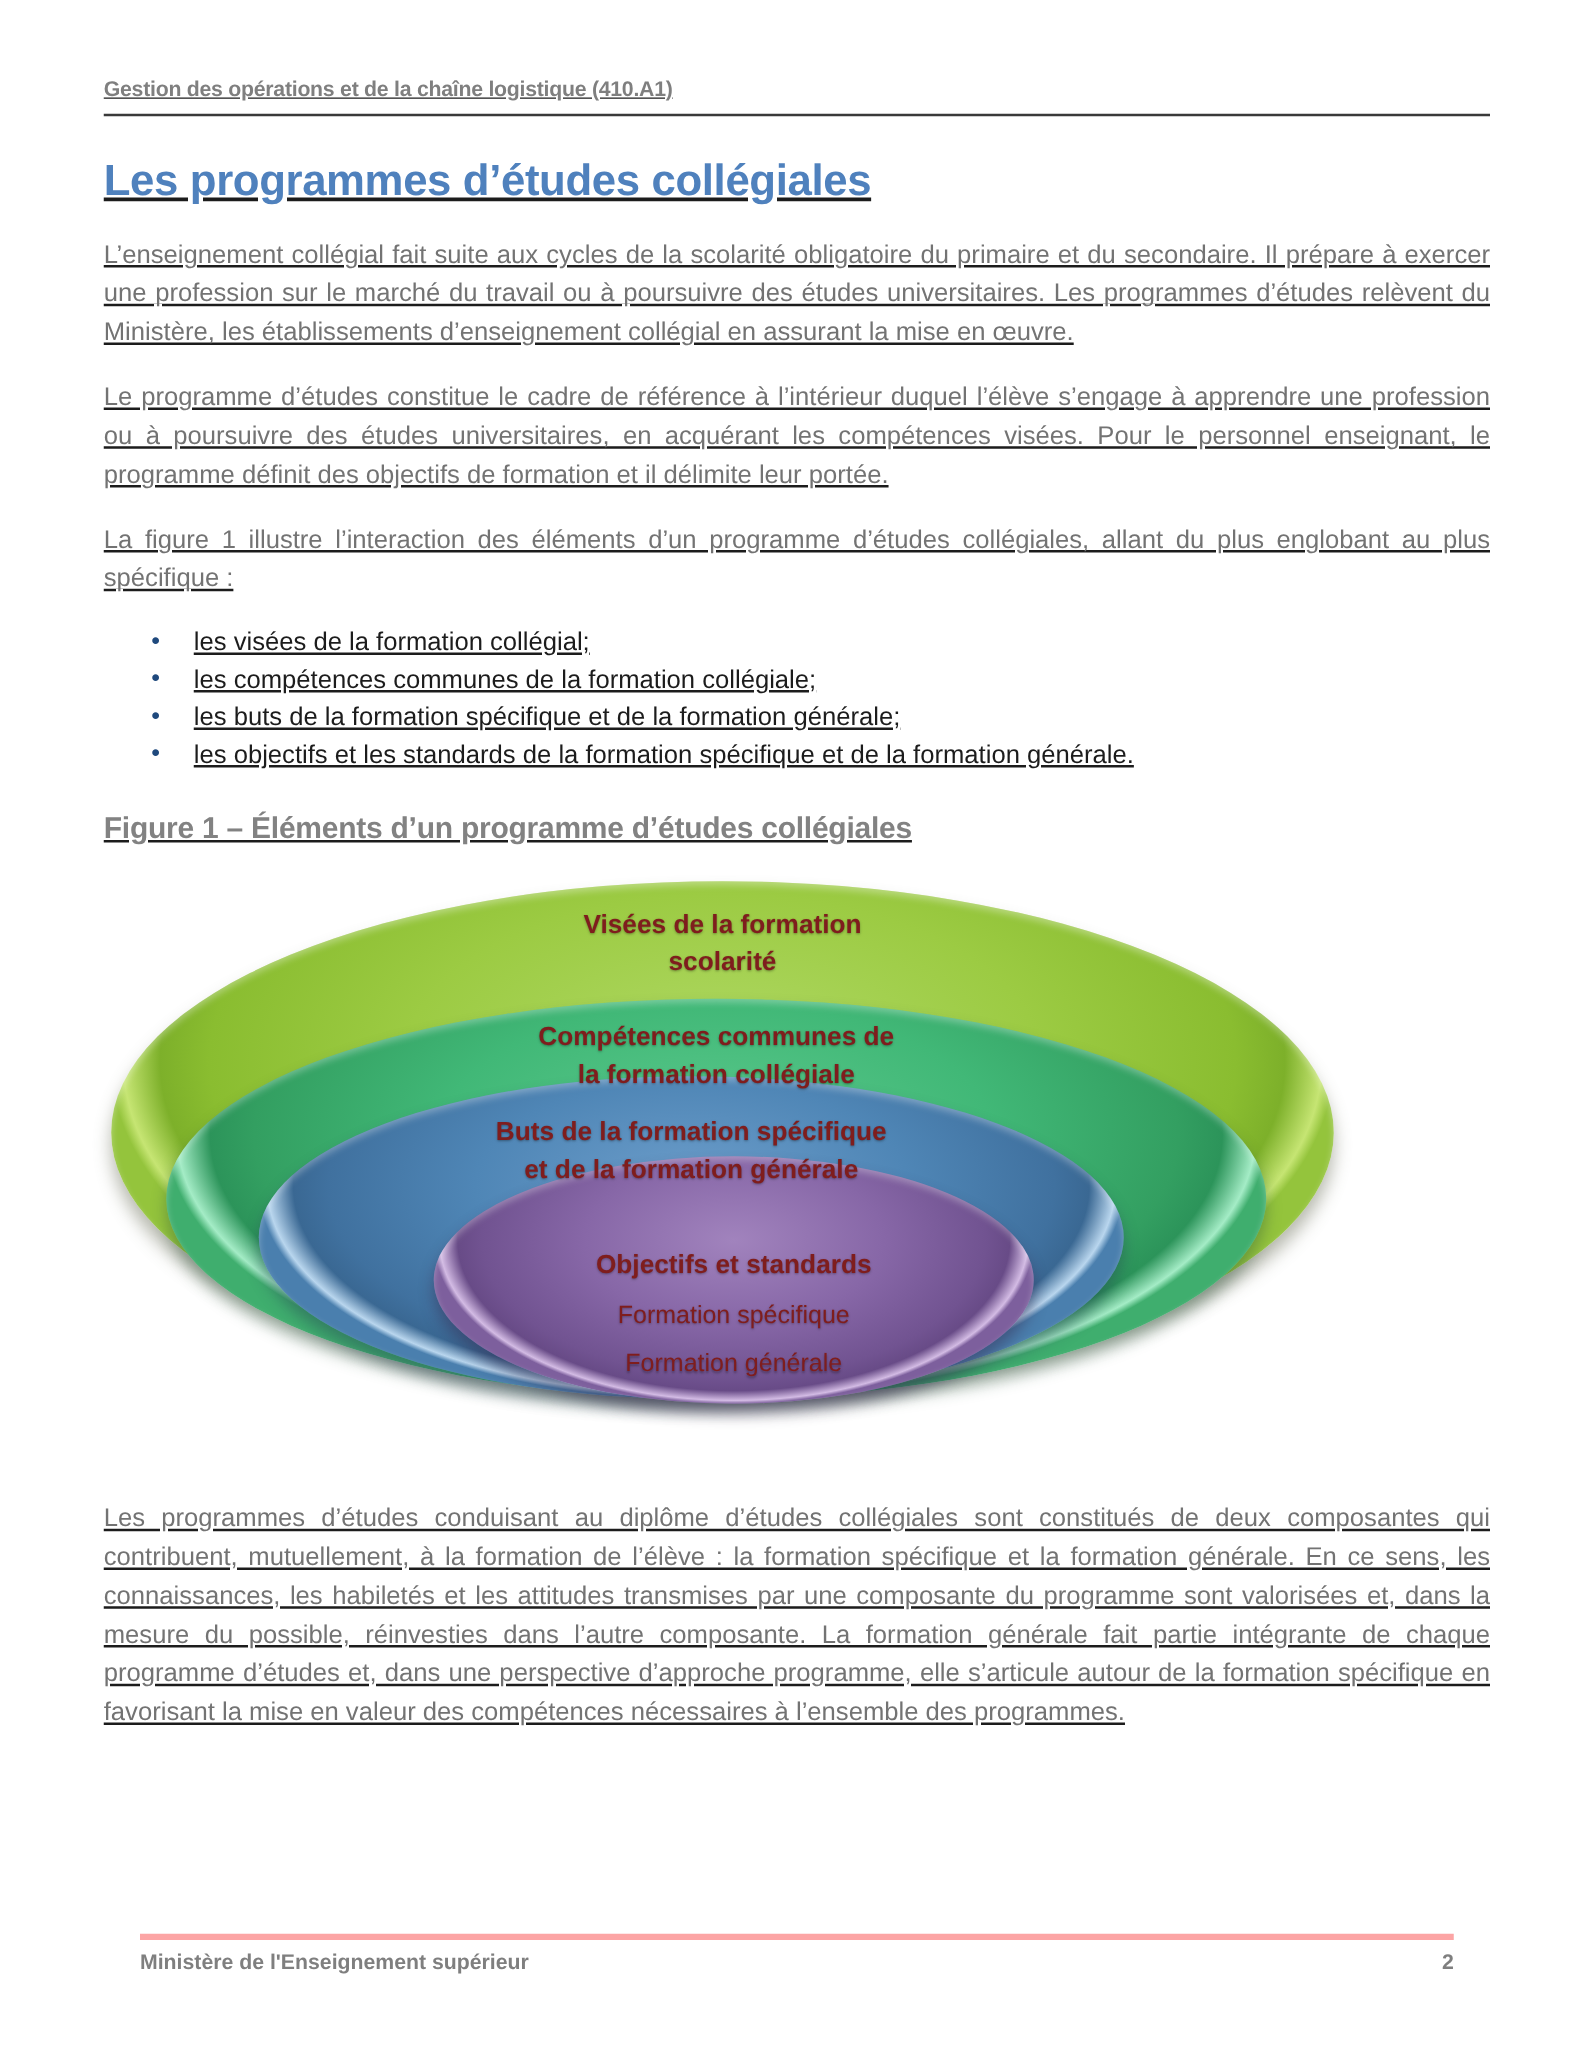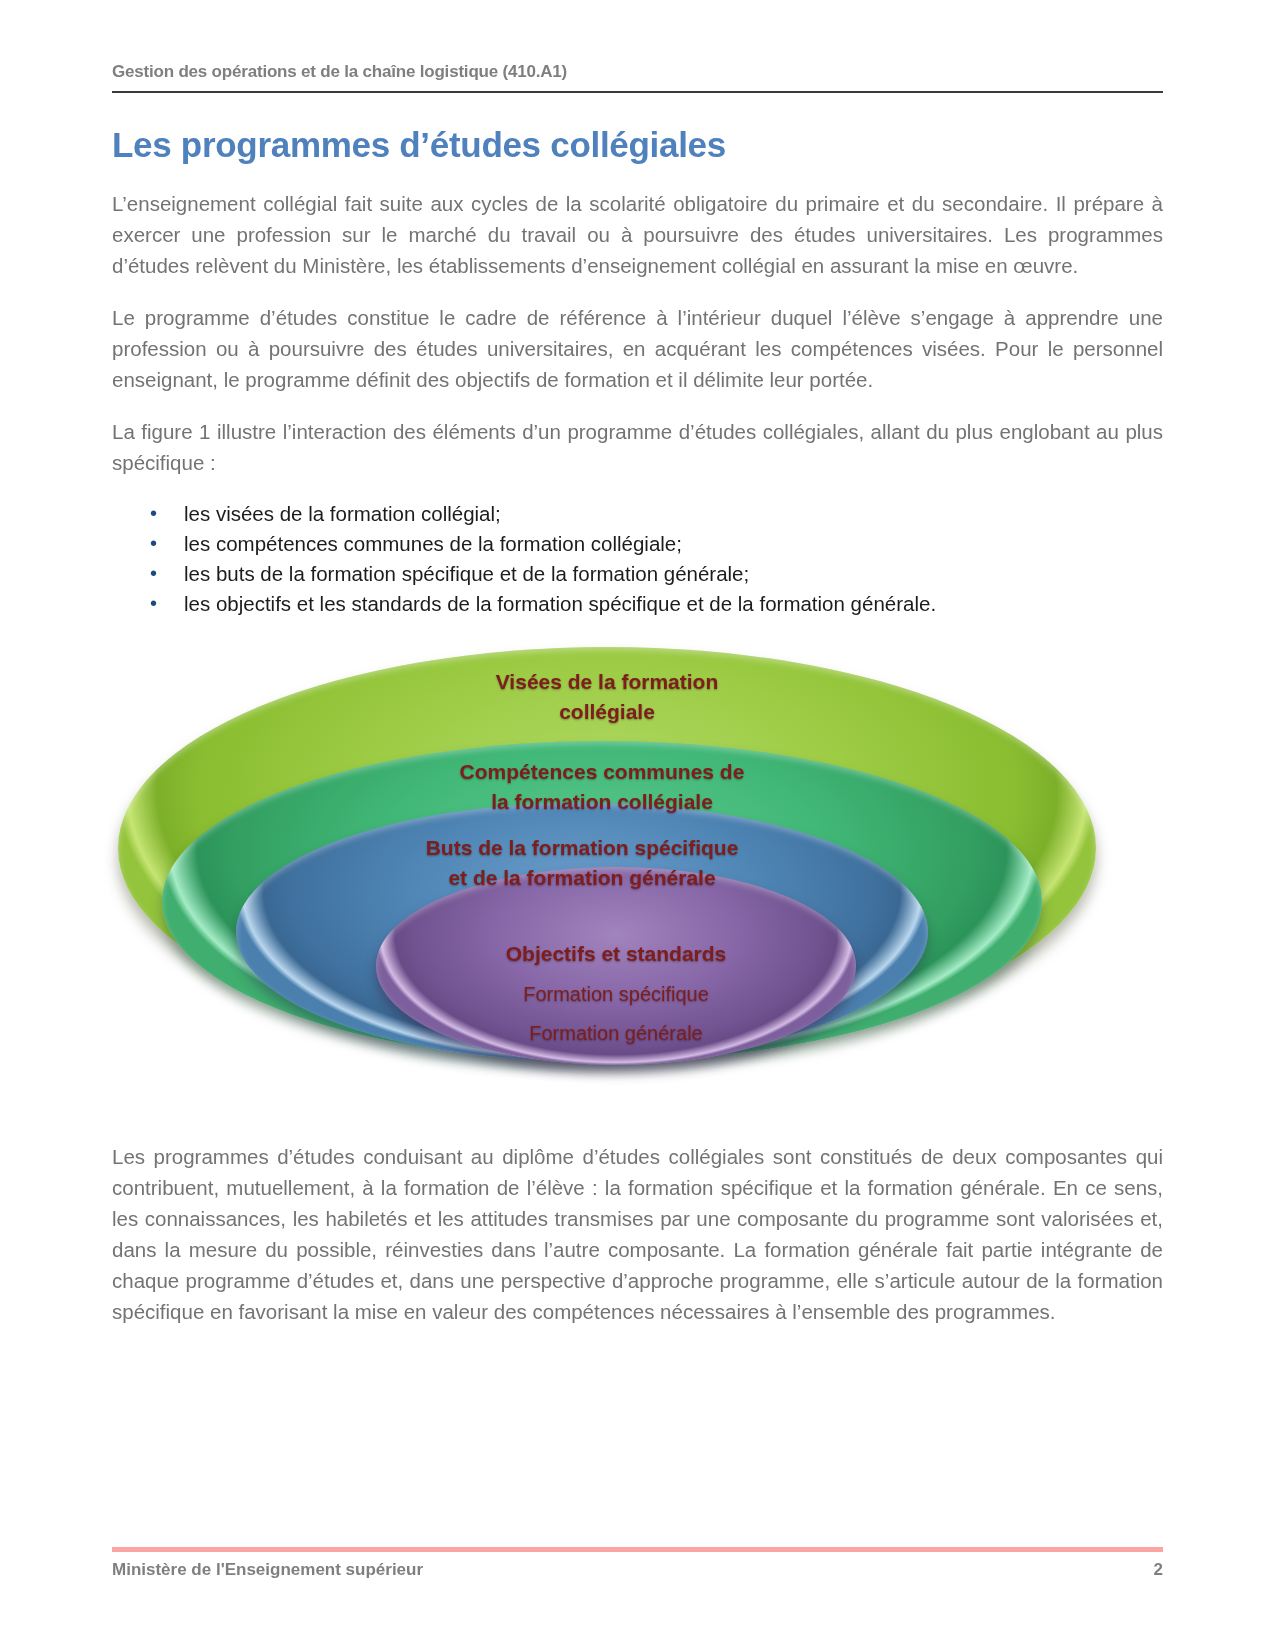--- a/index.html
+++ b/index.html
@@ -1,20 +1,20 @@
 <!DOCTYPE html>
 <html lang="fr"><head>
 <meta charset="utf-8">
 <style>
   html,body { margin:0; padding:0; background:#ffffff; }
   .page {
     position:relative; width:1275px; height:1650px; background:#ffffff;
     font-family:"Liberation Sans", sans-serif; color:#1c1c1c; overflow:hidden;
   }
-  .content { padding:0 112px; }
+  .content { padding:0 83px;text-decoration:underline; }
 
   
   .doc-header { padding-top:62px; }
   .doc-header-text { font-size:17px; font-weight:bold; color:#7f7f7f; letter-spacing:-0.2px; }
   .doc-header-rule { margin-top:9px; border-bottom:2px solid #3a3a3a; }
 
   
   .doc-title { margin-top:32px; font-size:35px; font-weight:bold; color:#4f81bd; letter-spacing:-0.3px; }
 
   
@@ -89,30 +89,31 @@
 
     <p class="para">La figure 1 illustre l’interaction des éléments d’un programme d’études collégiales, allant du plus englobant au plus spécifique :</p>
 
     <ul class="bullets">
       <li><span class="dot">•</span><span>les visées de la formation collégial;</span></li>
       <li><span class="dot">•</span><span>les compétences communes de la formation collégiale;</span></li>
       <li><span class="dot">•</span><span>les buts de la formation spécifique et de la formation générale;</span></li>
       <li><span class="dot">•</span><span>les objectifs et les standards de la formation spécifique et de la formation générale.</span></li>
     </ul>
 
+    <div class="fig-caption">Figure 1 – Éléments d’un programme d’études collégiales</div>
 
     <div class="diagram">
       <div class="ellipse e-green"></div>
       <div class="ellipse e-teal"></div>
       <div class="ellipse e-blue"></div>
       <div class="ellipse e-purple"></div>
 
       <div class="ring-label rl-1">
         <span>Visées de la formation</span><br>
-        <span>collégiale</span>
+        <span>scolarité</span>
       </div>
       <div class="ring-label rl-2">
         <span>Compétences communes de</span><br>
         <span>la formation collégiale</span>
       </div>
       <div class="ring-label rl-3">
         <span>Buts de la formation spécifique</span><br>
         <span>et de la formation générale</span>
       </div>
       <div class="ring-label rl-4">Objectifs et standards</div>

